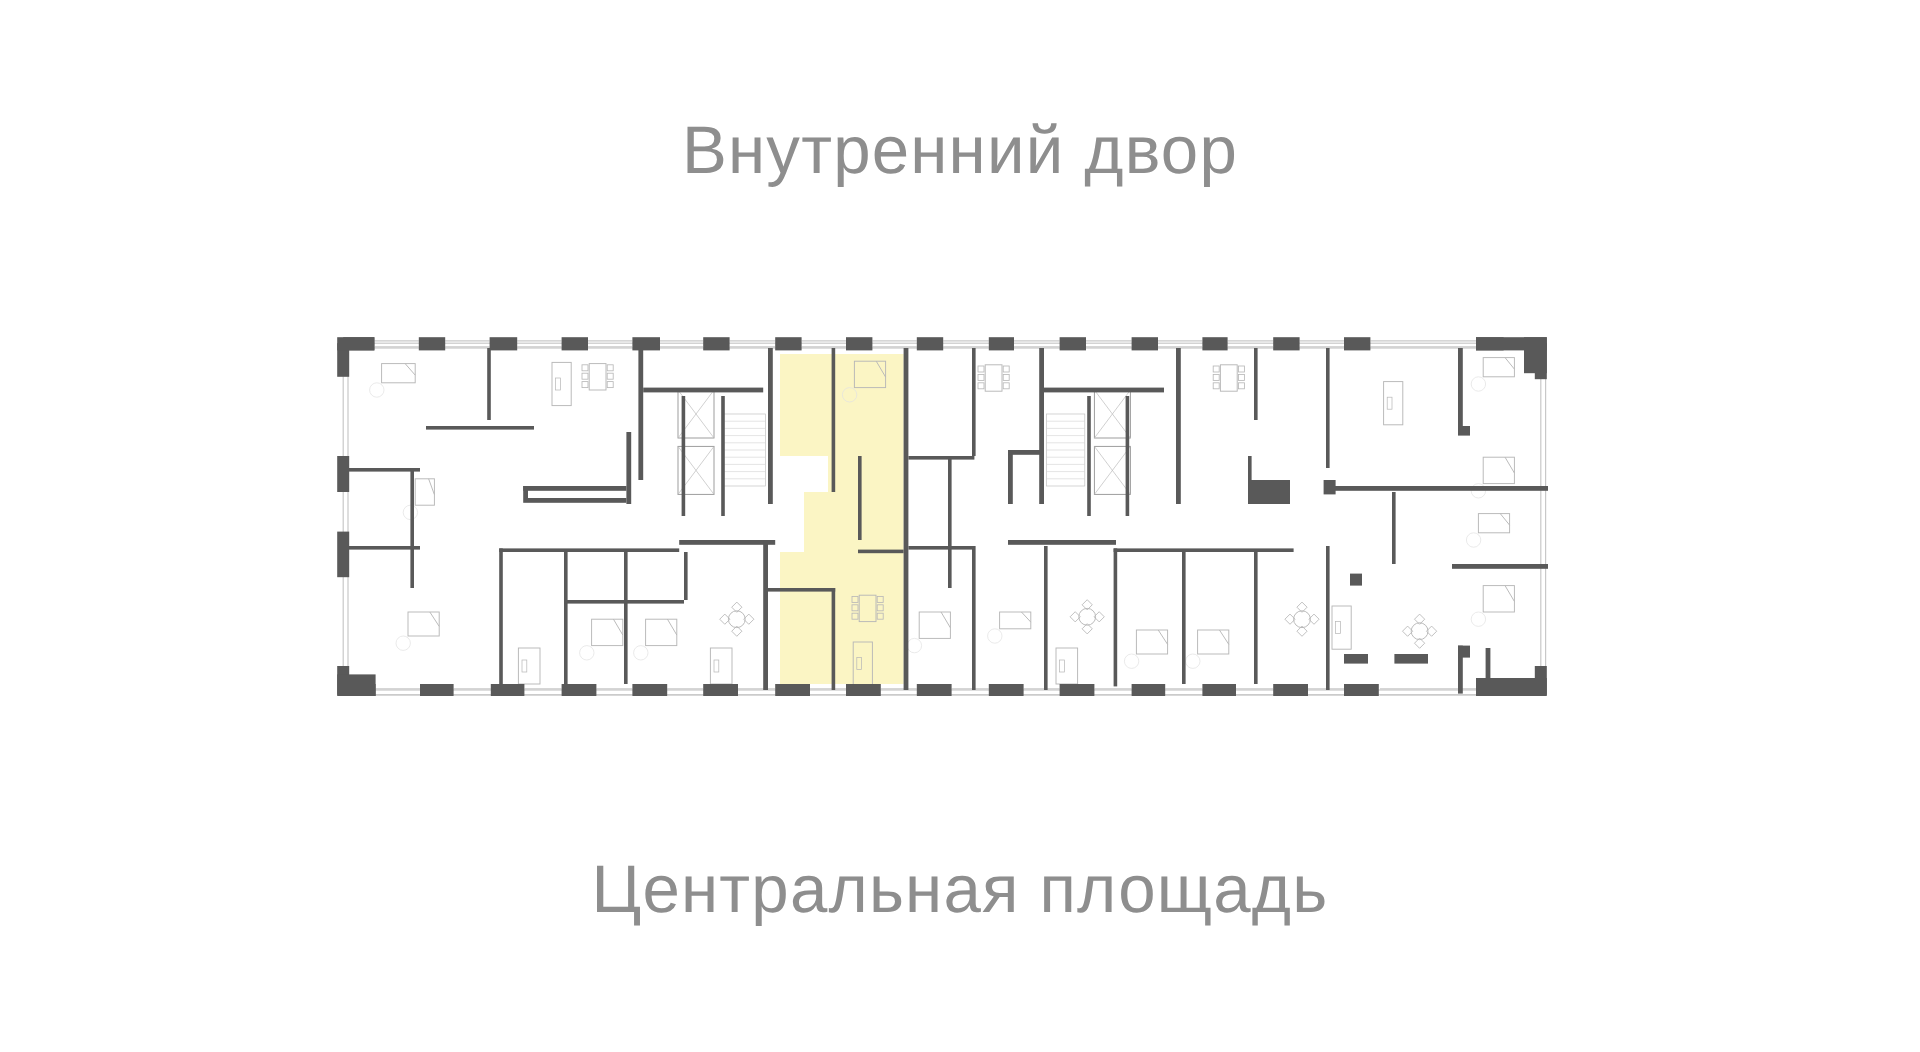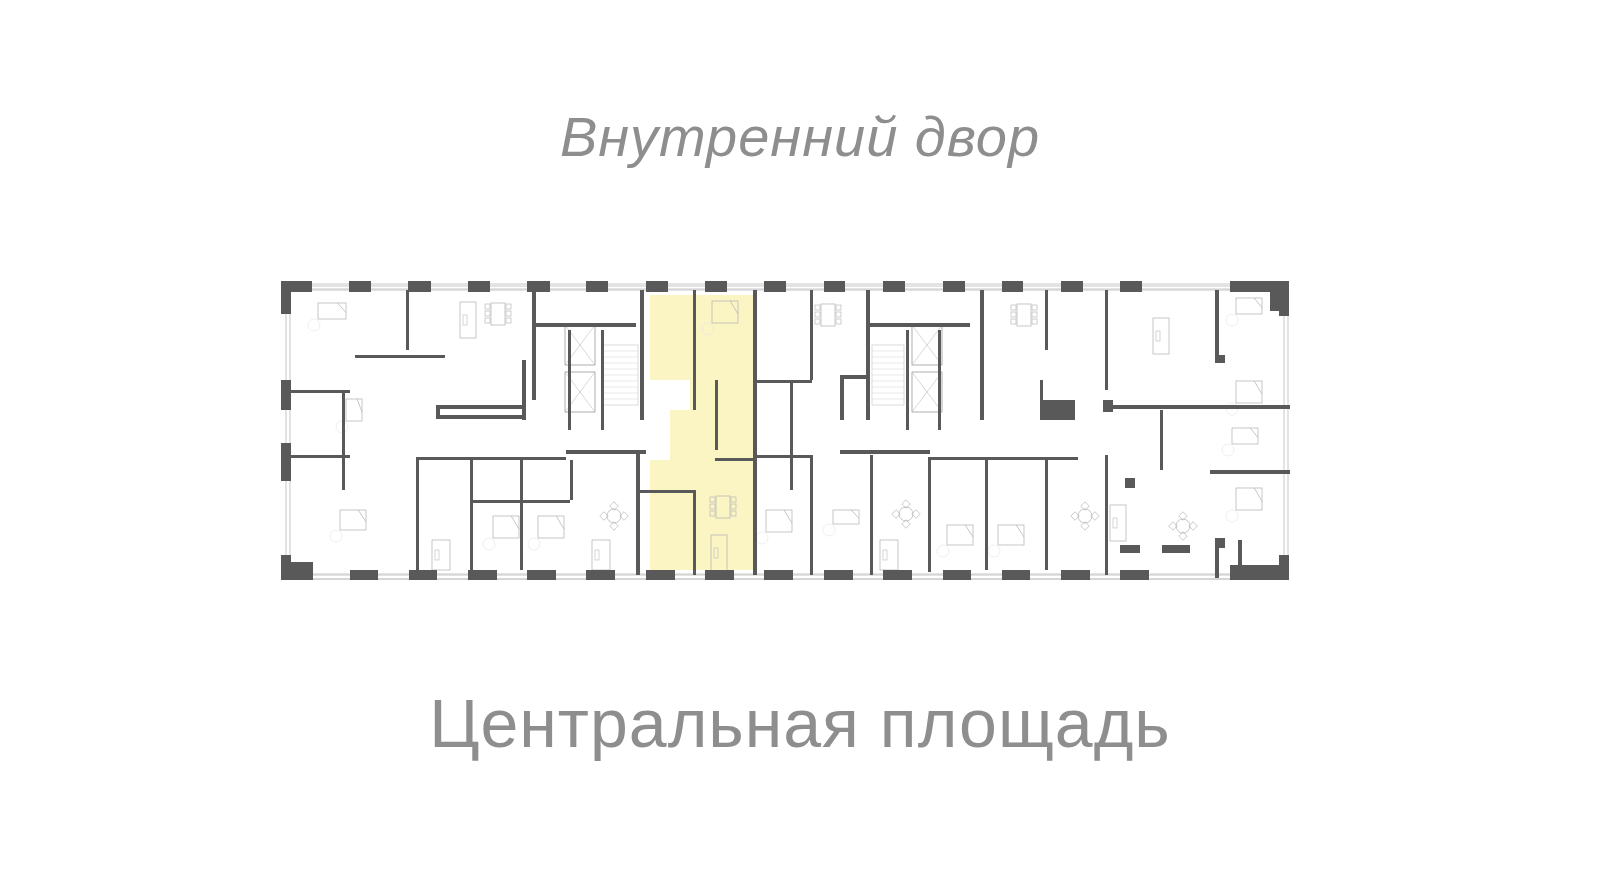--- a/index.html
+++ b/index.html
@@ -1,19 +1,19 @@
 <!DOCTYPE html>
 <html><head>
 <meta charset="utf-8">
 <style>
   html, body { margin: 0; padding: 0; background: #ffffff; }
   body { width: 1600px; height: 877px; position: relative; overflow: hidden; font-family: "Liberation Sans", "DejaVu Sans", sans-serif; }
   .label { position: absolute; left: 0; width: 1600px; text-align: center; color: #8e8e8e; font-weight: 400; letter-spacing: 1px; }
-  .label-top { top: 104px; font-size: 56px; font-style: italic; }
-  .label-bottom { top: 684px; font-size: 68px; }
+  .label-top { top: 92px; font-size: 56px; }
+  .label-bottom { top: 708px; font-size: 56px; }
   .plan { position: absolute; left: 0; top: 0; width: 1600px; height: 877px; }
   .plan svg { width: 1600px; height: 877px; display: block; }
 </style>
 </head>
 <body>
 
 <div class="label label-top">Внутренний двор</div>
 
 <div class="plan">
   <svg id="plan-svg" xmlns="http://www.w3.org/2000/svg" viewBox="0 0 1600 877">

